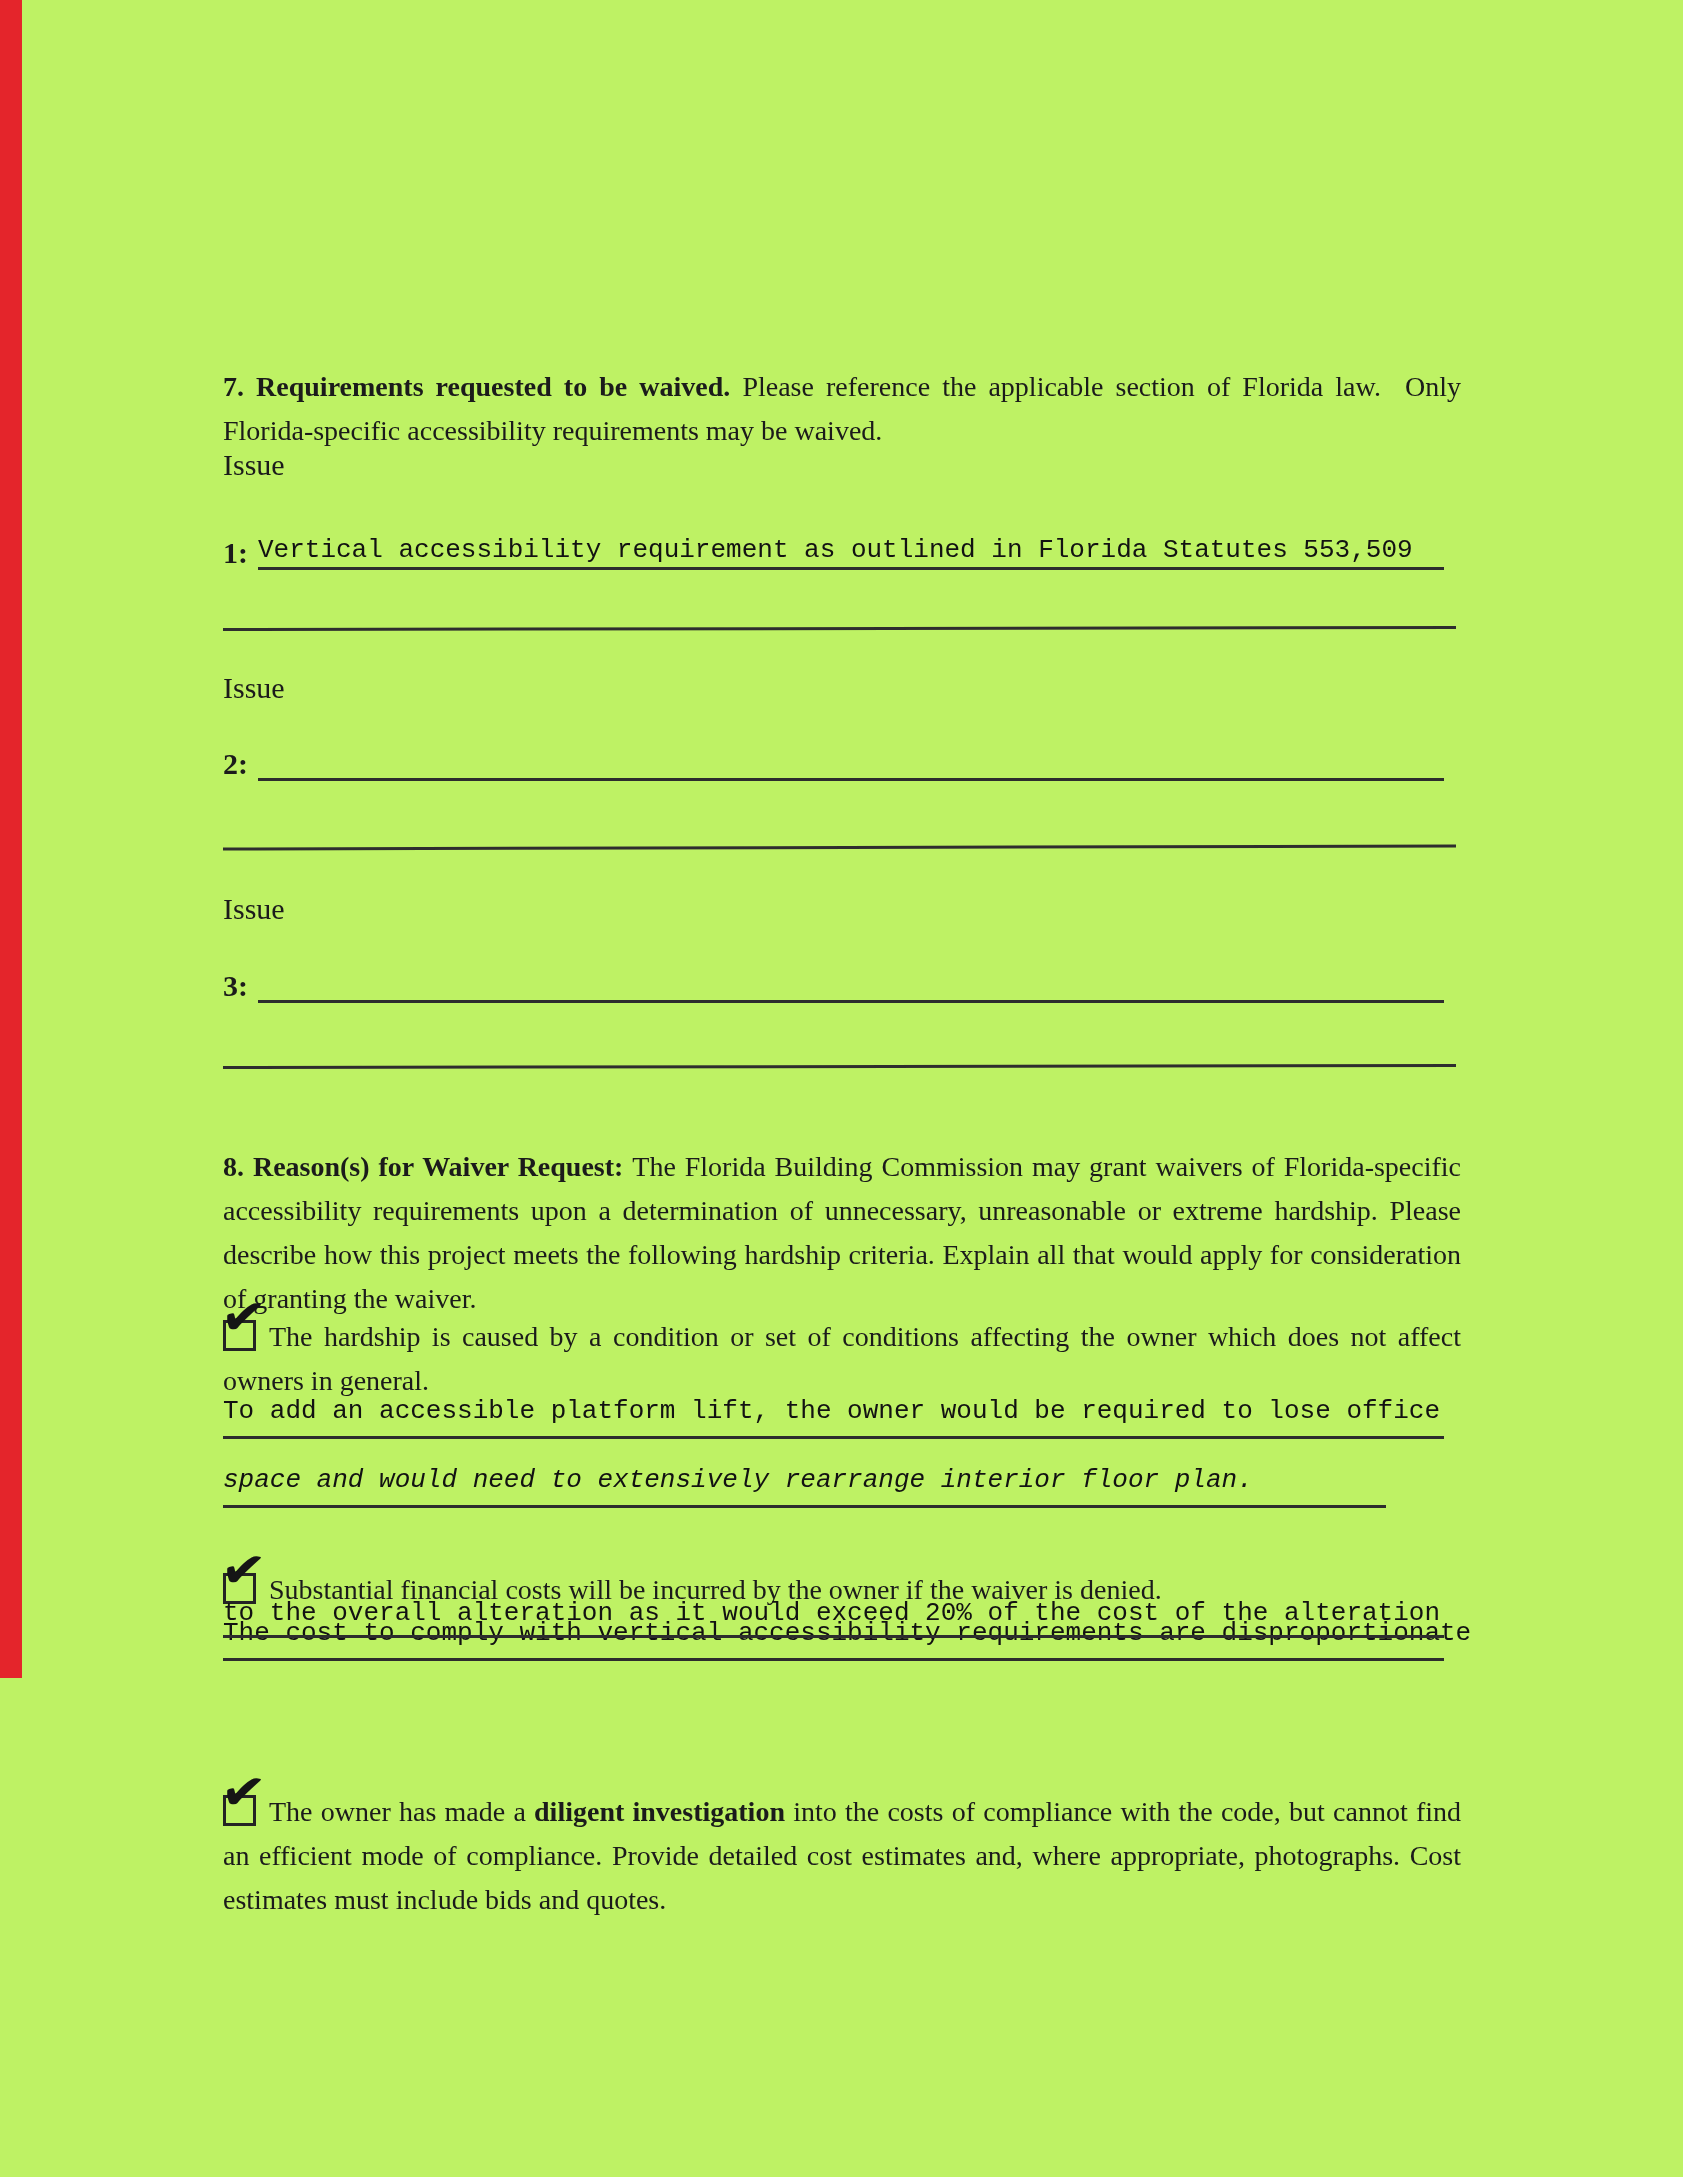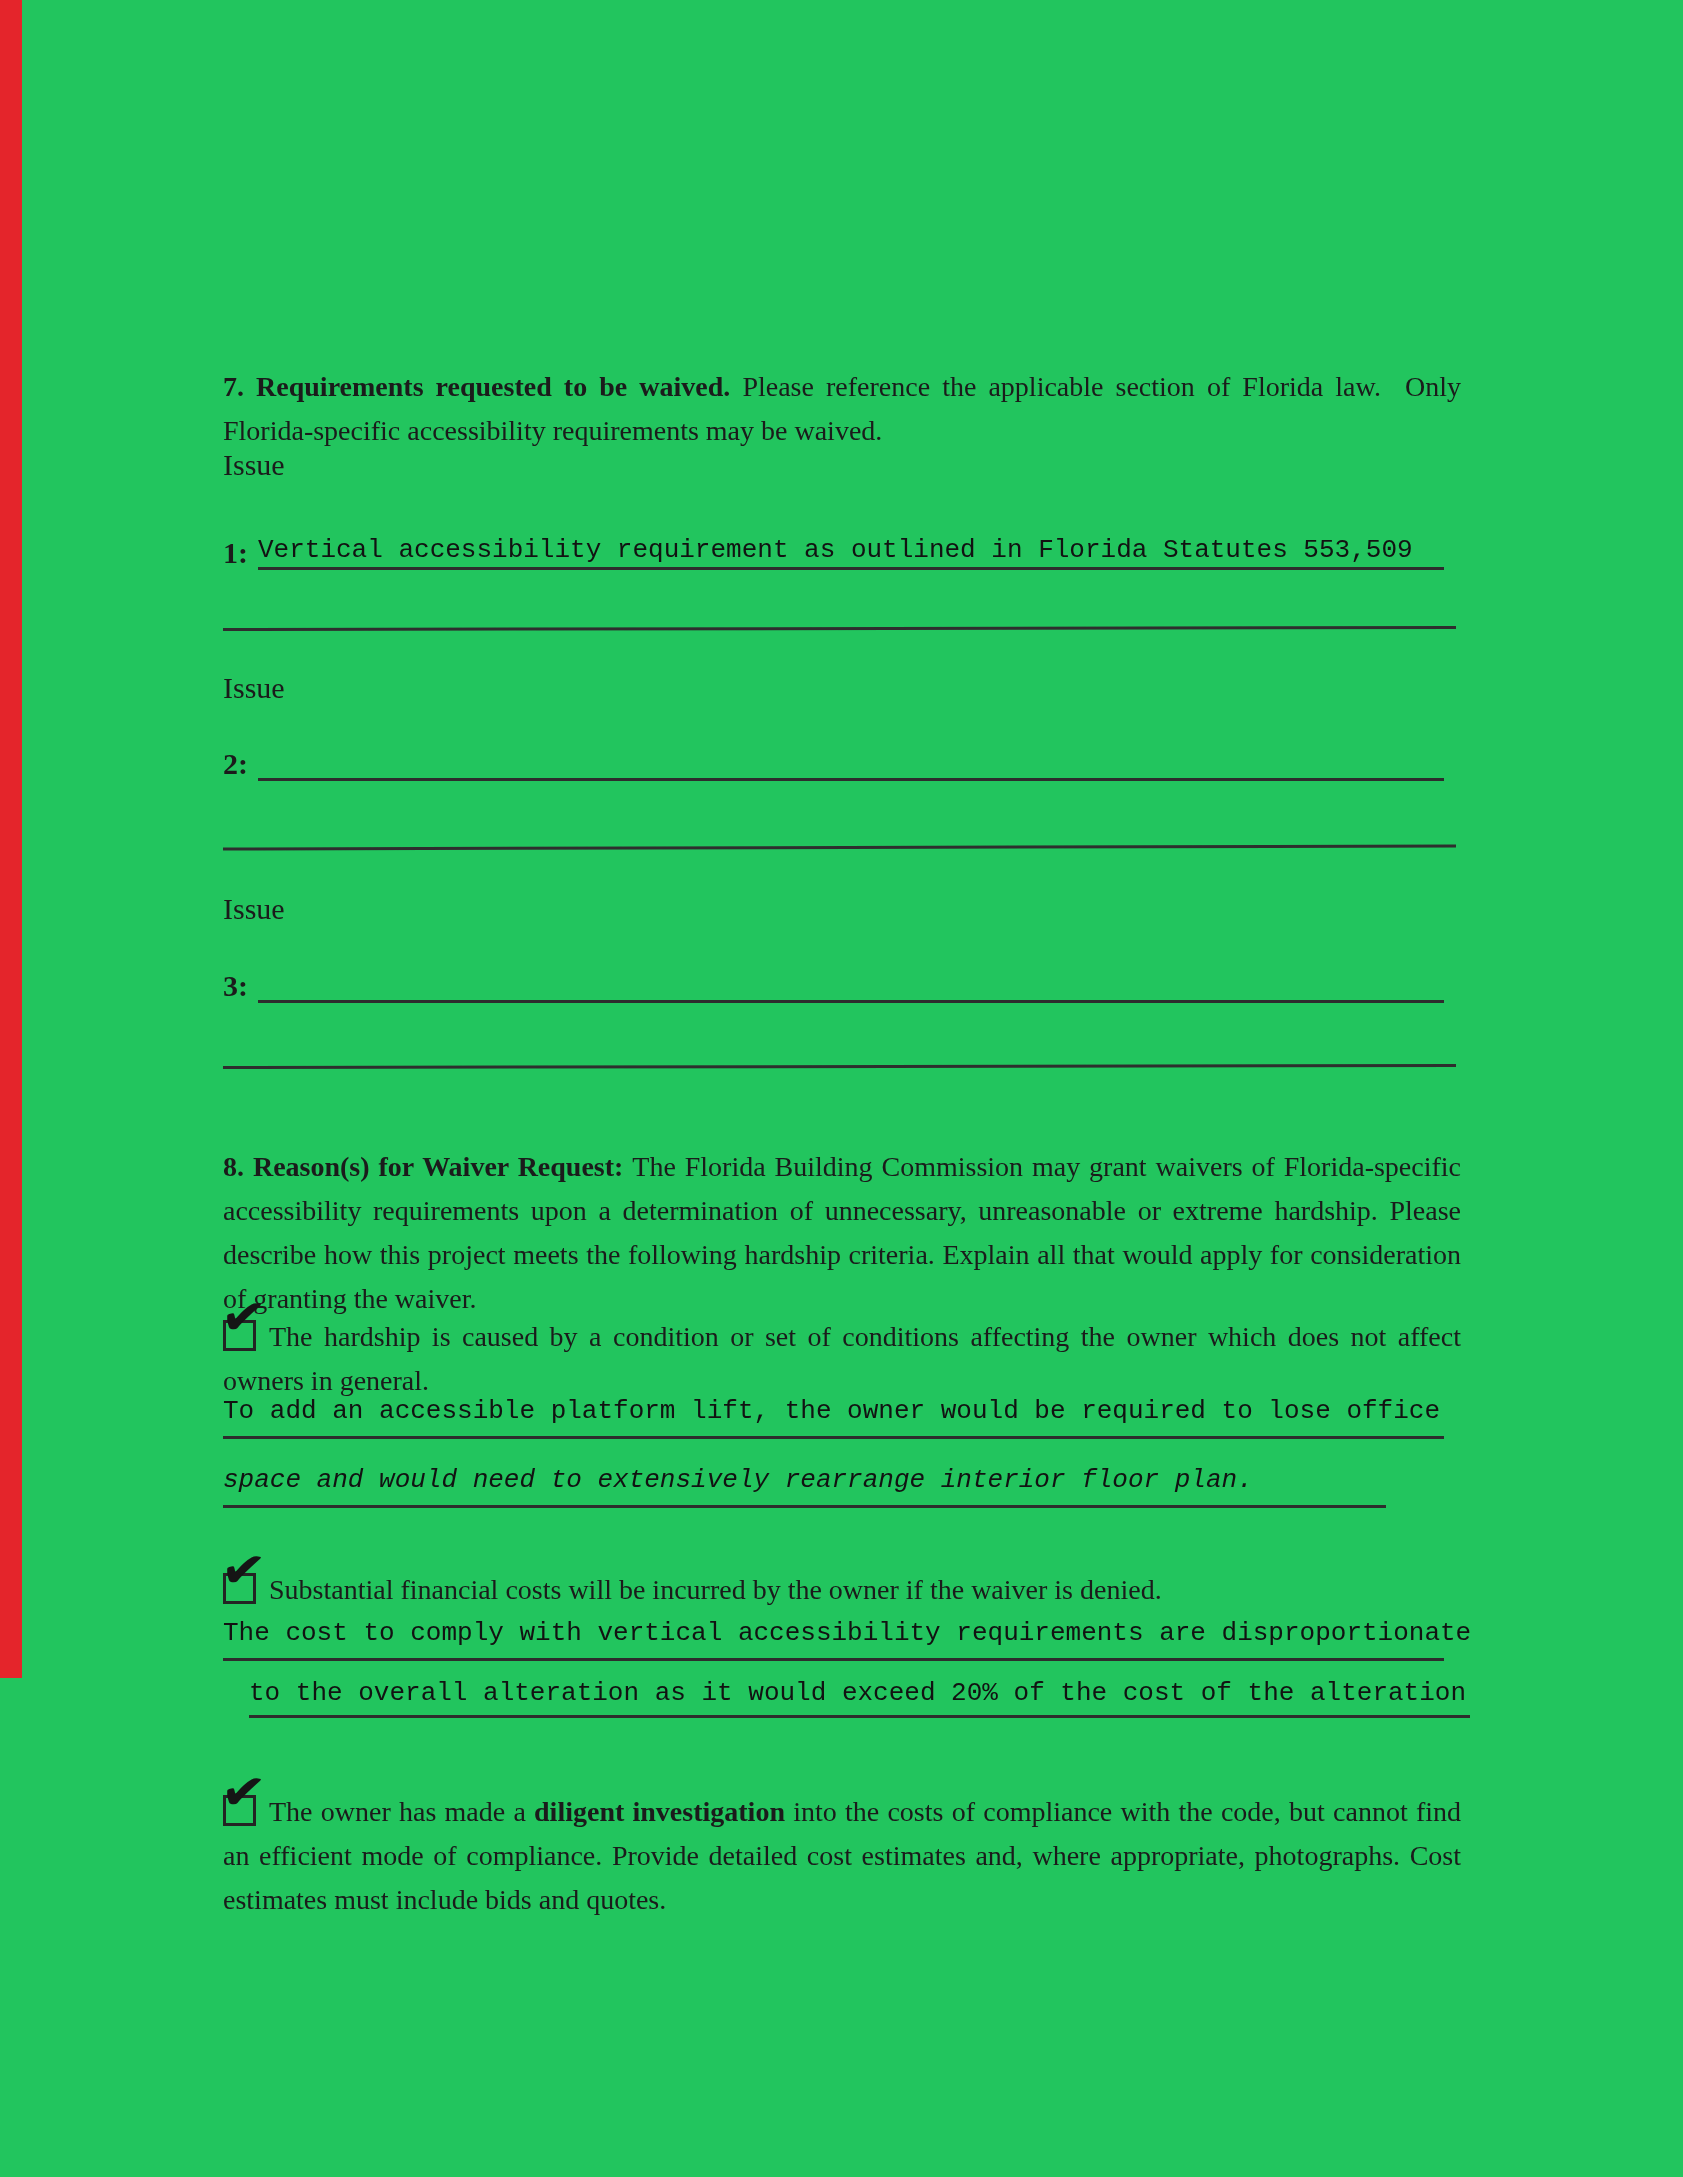--- a/index.html
+++ b/index.html
@@ -1,17 +1,17 @@
 <!DOCTYPE html>
 <html><head>
 <meta charset="utf-8">
 <style>
   html,body{margin:0;padding:0;background:#ffffff;}
   .page{
-    position:relative;width:1683px;height:2177px;background:#22c55e;overflow:hidden;
+    position:relative;width:1683px;height:2177px;background:#bef264;overflow:hidden;
     font-family:"Liberation Serif",serif;color:#1b1b1b;
   }
   .stripe{position:absolute;left:0;top:0;width:22px;height:1678px;background:#e4252b;}
   .para{position:absolute;left:223px;width:1238px;font-size:28px;line-height:44px;text-align:justify;}
   .b{font-weight:bold;}
   .issue-label{position:absolute;left:223px;font-size:30px;font-weight:normal;line-height:36px;}
   .issue-row{position:absolute;left:223px;width:1221px;display:flex;align-items:flex-end;}
   .issue-num{font-size:30px;font-weight:bold;line-height:34px;padding-right:10px;}
   .issue-line{
     flex:1;border-bottom:3px solid #2d2d2d;min-height:34px;
@@ -70,20 +70,20 @@
   <p class="para" style="top:1117px;"><span class="b">8.</span>&nbsp;<span class="b">Reason(s) for Waiver Request:</span>&nbsp;<span>The Florida Building Commission may grant waivers of Florida-specific accessibility requirements upon a determination of unnecessary, unreasonable or extreme hardship. Please describe how this project meets the following hardship criteria. Explain all that would apply for consideration of granting the waiver.</span></p>
 
   <p class="crit" style="top:1287px;"><span class="cbx"><span class="mark">✔</span></span><span>The hardship is caused by a condition or set of conditions affecting the owner which does not affect owners in general.</span></p>
 
   <div class="typed typed-line" style="top:1394px;width:1221px;">To add an accessible platform lift, the owner would be required to lose office</div>
   <div class="typed typed-line" style="top:1463px;width:1163px;font-style:italic;">space and would need to extensively rearrange interior floor plan.</div>
 
   <p class="crit" style="top:1540px;"><span class="cbx"><span class="mark">✔</span></span><span>Substantial financial costs will be incurred by the owner if the waiver is denied.</span></p>
 
   <div class="typed typed-line" style="top:1616px;width:1221px;text-align:center;">The cost to comply with vertical accessibility requirements are disproportionate</div>
-  <div class="typed typed-block" style="top:1673px;width:1221px;margin-left:26px;">
+  <div class="typed typed-block" style="top:1593px;width:1221px;">
     <div class="ln">to the overall alteration as it would exceed 20% of the cost of the alteration</div>
   </div>
 
   <p class="crit" style="top:1762px;"><span class="cbx"><span class="mark">✔</span></span><span>The owner has made a </span><span class="b">diligent investigation</span><span> into the costs of compliance with the code, but cannot find an efficient mode of compliance. Provide detailed cost estimates and, where appropriate, photographs. Cost estimates must include bids and quotes.</span></p>
 
 </div>
 
 
 </body></html>

